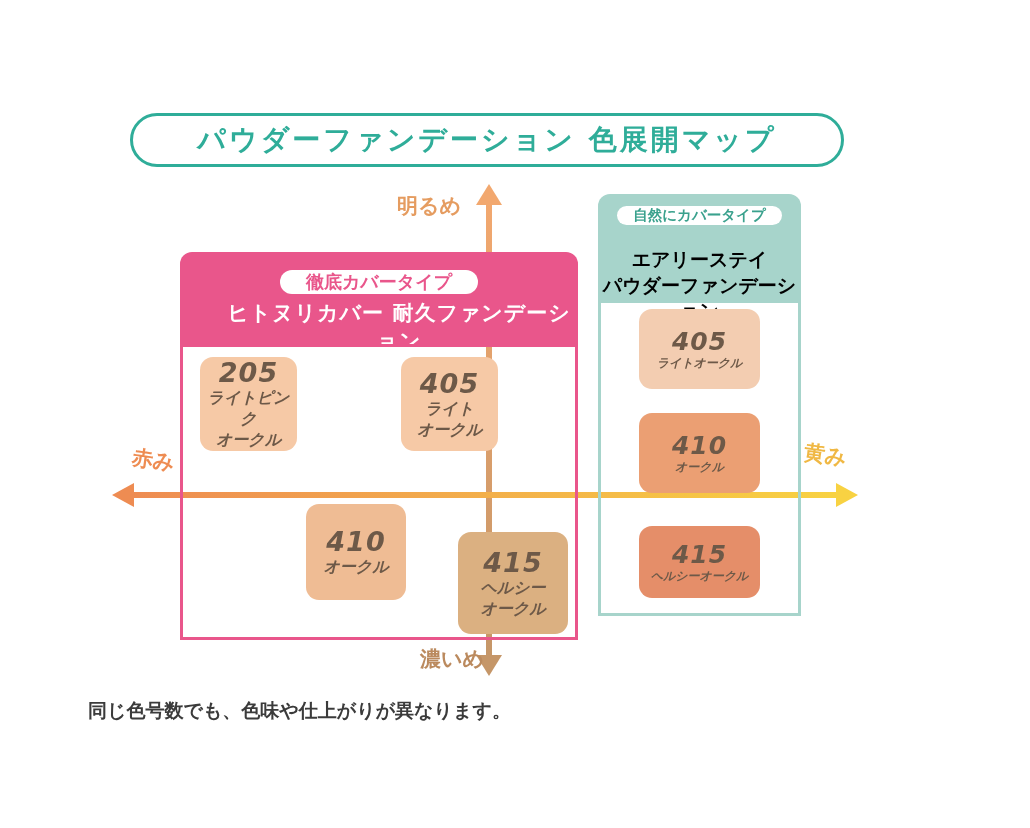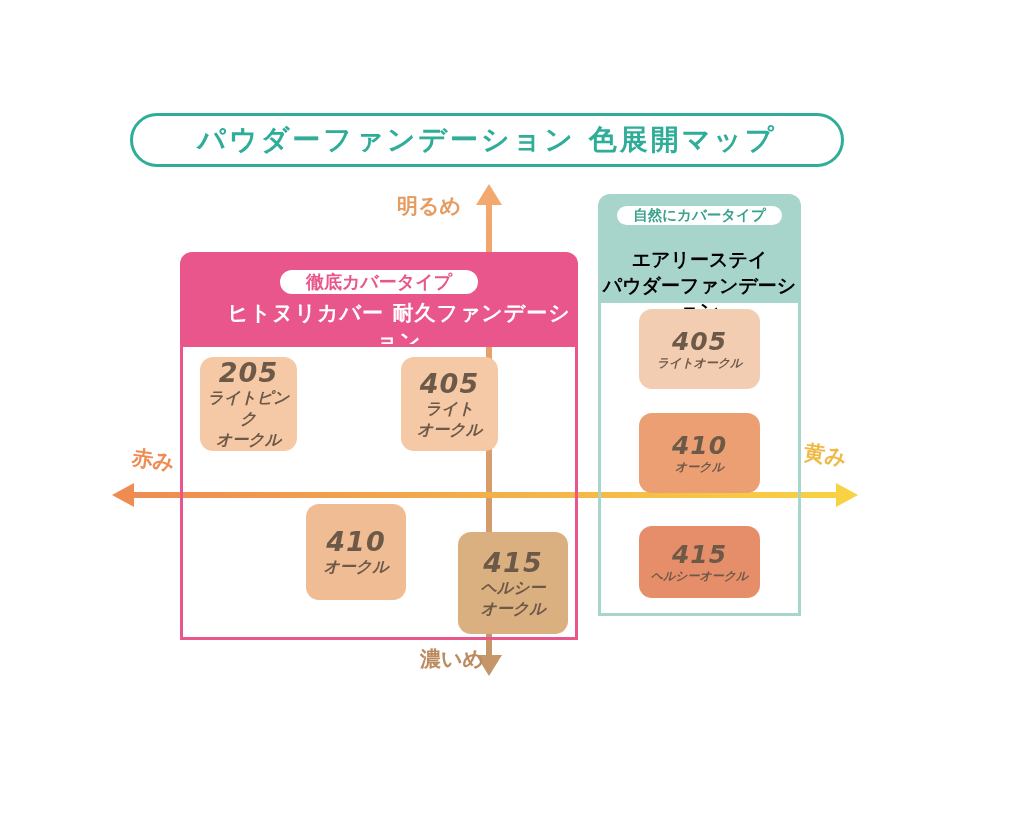--- a/index.html
+++ b/index.html
@@ -147,15 +147,16 @@
   <div class="swatch teal-swatch s-t410" style="background: rgb(235, 159, 115);">
     <div class="code">410</div>
     <div class="lbl">オークル</div>
   </div>
   <div class="swatch teal-swatch s-t415" style="background: rgb(229, 142, 105);">
     <div class="code">415</div>
     <div class="lbl">ヘルシーオークル</div>
   </div>
 
   <div class="footnote">
+    <div class="l2">同じ色号数でも、色味や仕上がりが異なります。</div>
   </div>
 
 </div>
 
 </body></html>

